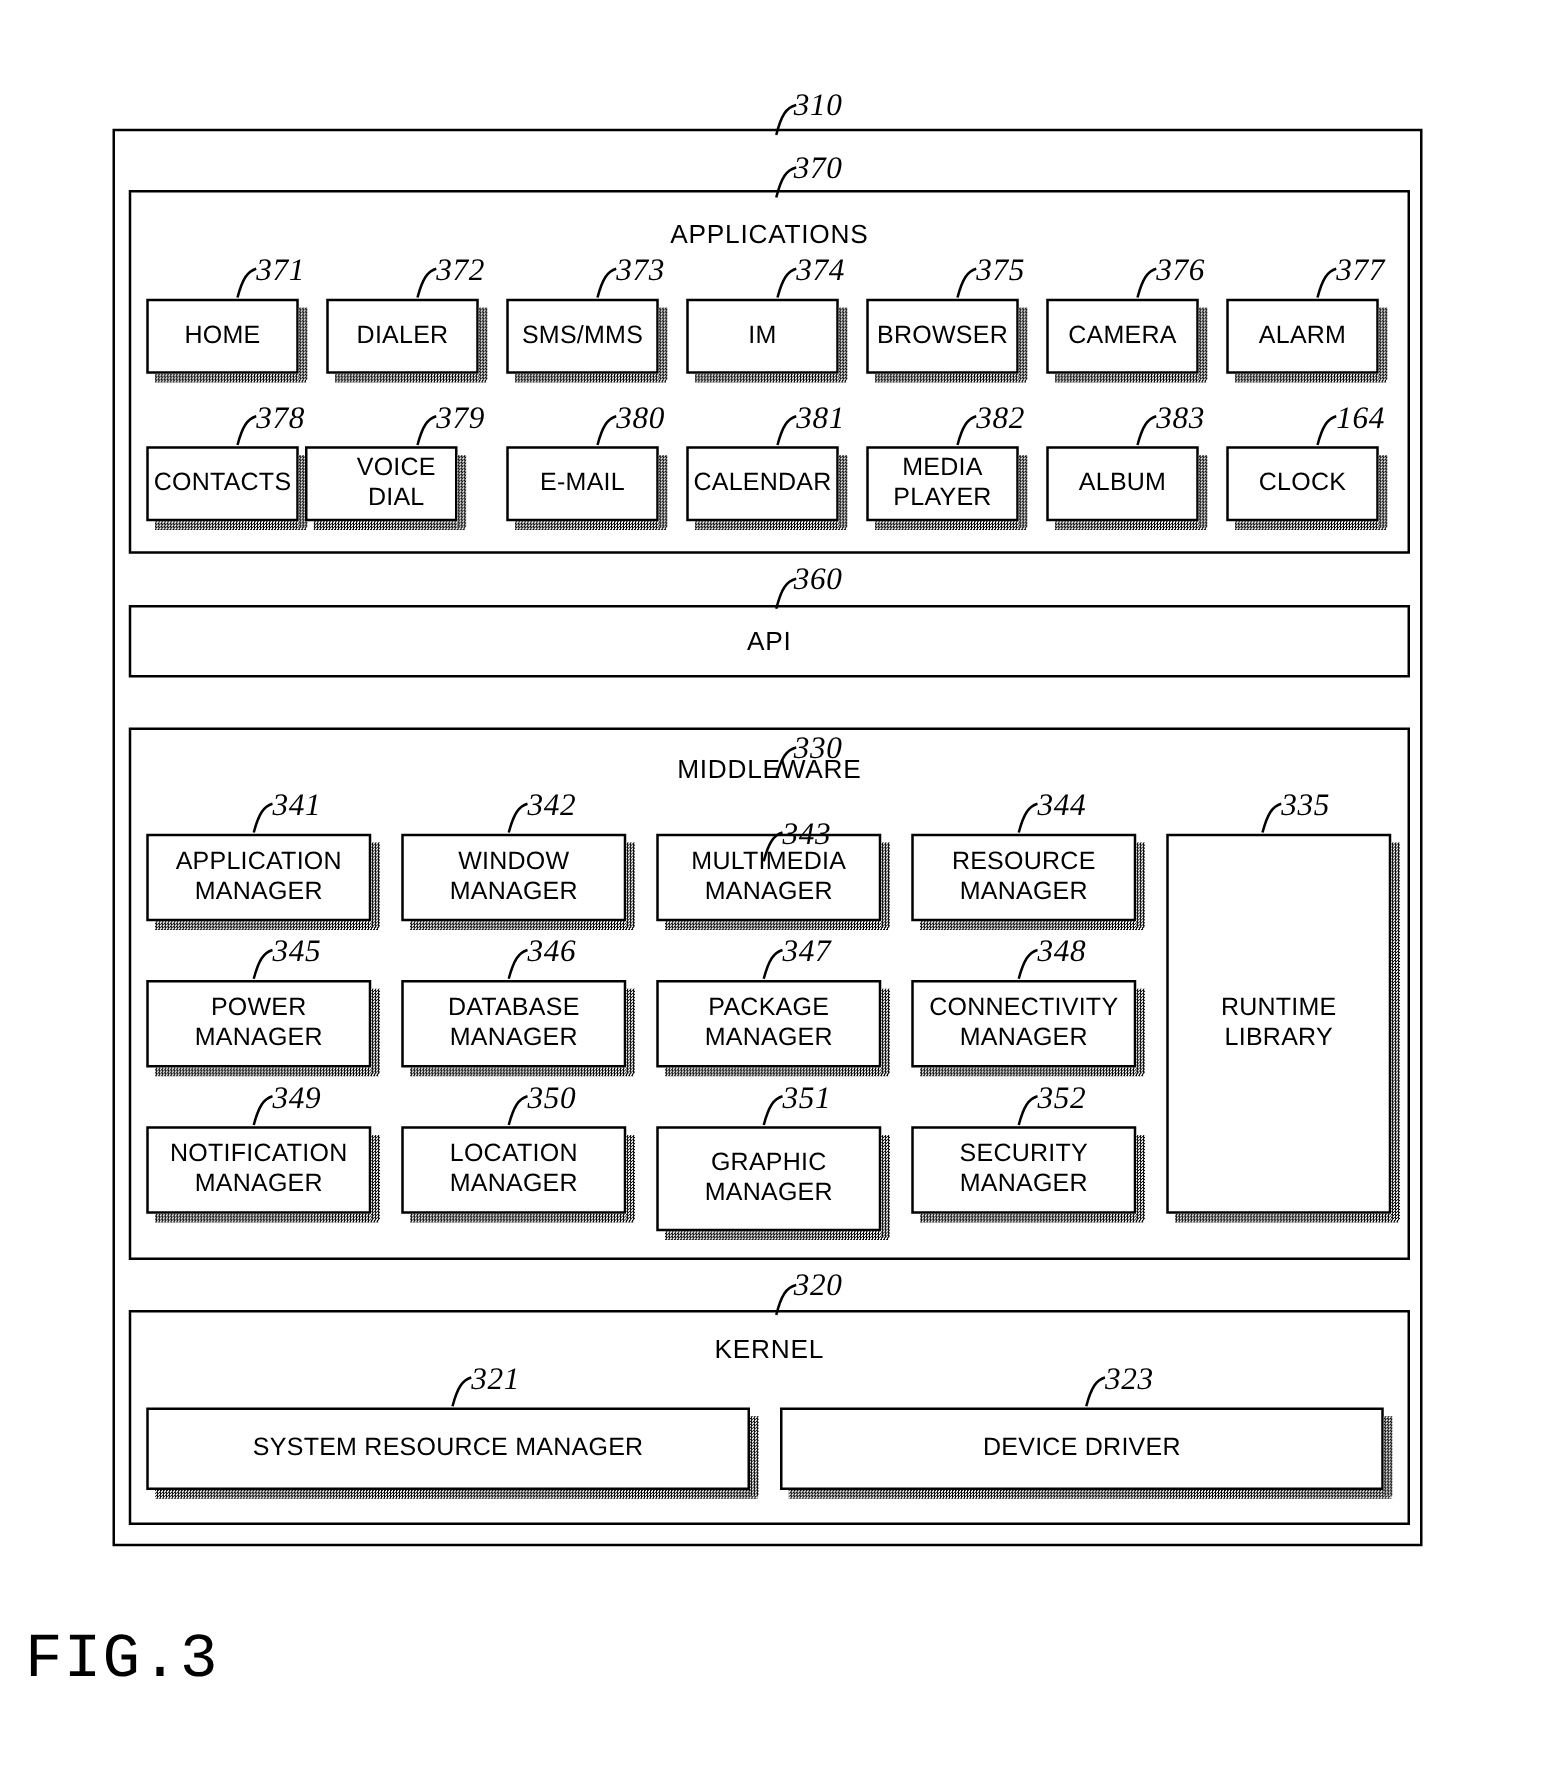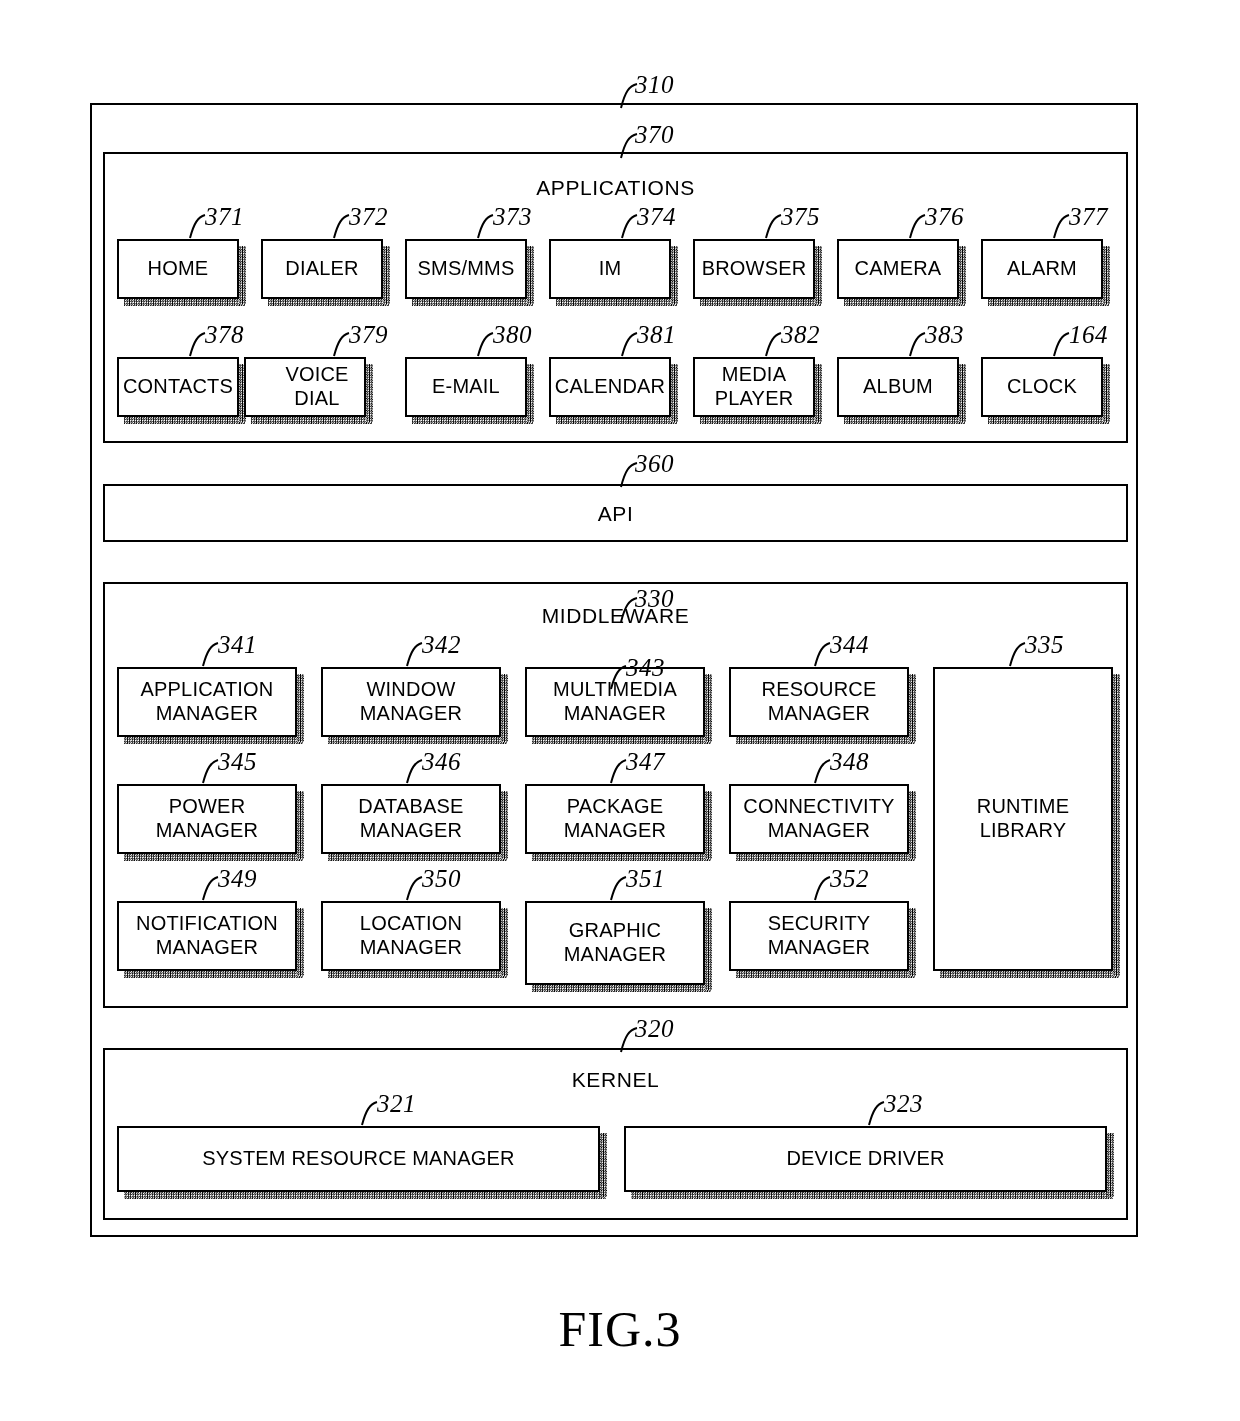--- a/index.html
+++ b/index.html
@@ -104,24 +104,25 @@
     position: absolute;
     left: -20px;
     top: 6px;
     overflow: visible;
   }
 
   
   .fig-caption {
     position: absolute;
     width: 100%;
-    text-align: center;
-    font-family: Liberation Serif, serif;
+    text-align: left;
+    font-family: Liberation Mono, monospace;
     font-size: 50px;
     letter-spacing: 1px;
+    padding-left: 20px;
   }
 </style>
 </head>
 <body>
 
 <div class="canvas">
 
   <div class="ref" style="left:635px; top:72px;">
     <svg width="26" height="30" viewBox="0 0 26 30" aria-hidden="true">
         <path d="M22 6 C 14 8, 10 14, 6 30" fill="none" stroke="#000" stroke-width="2"></path>

